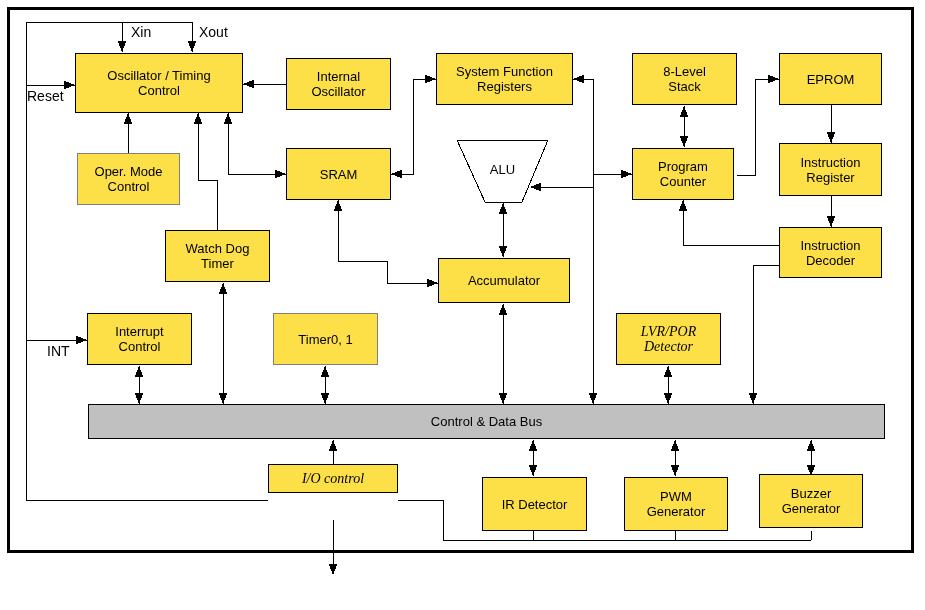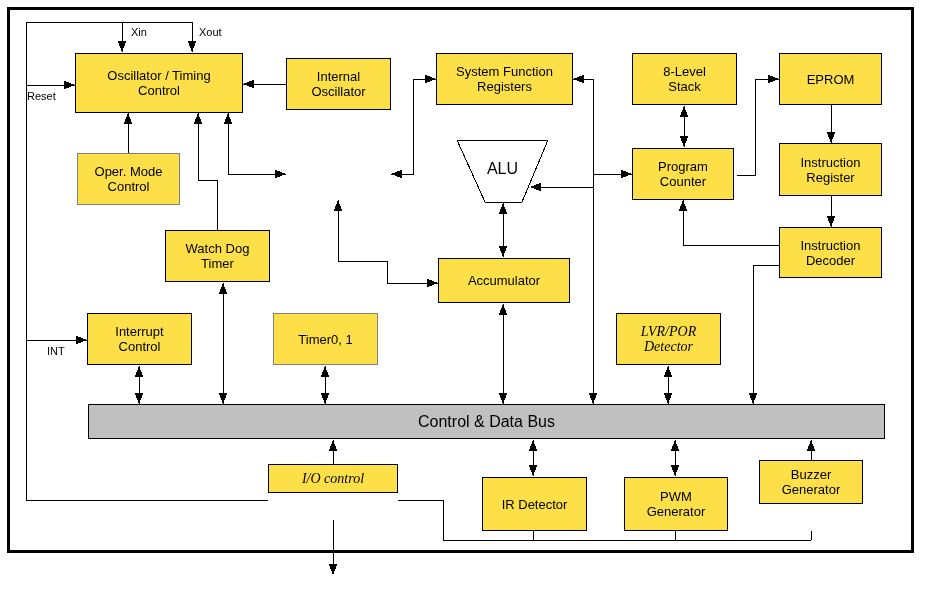--- a/index.html
+++ b/index.html
@@ -6,25 +6,25 @@
   #stage{position:relative;width:925px;height:610px;background:#fff;overflow:hidden;
          font-family:"Liberation Sans","DejaVu Sans",sans-serif;color:#000;}
   #frame{position:absolute;left:7px;top:7px;width:907px;height:546px;border:3px solid #000;box-sizing:border-box;z-index:3;pointer-events:none;}
   #wires{position:absolute;left:0;top:0;z-index:1;}
   .box{position:absolute;box-sizing:border-box;border:1px solid #000;background:#fde047;
        display:flex;align-items:center;justify-content:center;text-align:center;
        white-space:pre-line;font-size:13px;line-height:15px;z-index:2;}
   .box.gray{border-color:#808080;}
   .box.serif{font-family:"Liberation Serif","DejaVu Serif",serif;font-size:14px;font-style:italic;}
   .shape-label{position:absolute;display:flex;align-items:center;justify-content:center;
-       text-align:center;font-size:16px;z-index:2;}
+       text-align:center;font-size:13px;z-index:2;}
   #bus{position:absolute;left:88px;top:404px;width:797px;height:35px;box-sizing:border-box;
        border:1px solid #000;background:#c0c0c0;display:flex;align-items:center;justify-content:center;
-       font-size:16px;z-index:2;}
-  .pin{position:absolute;font-size:11px;line-height:16px;z-index:2;background:transparent;}
+       font-size:13px;z-index:2;}
+  .pin{position:absolute;font-size:14px;line-height:16px;z-index:2;background:transparent;}
   .pin.serif{font-family:Liberation Mono, monospace;font-size:13px;margin-top:24px;}
   svg polyline{fill:none;stroke:#000;stroke-width:1;}
   svg polygon.ah{fill:#000;stroke:none;}
   svg polygon.alu{fill:#fff;stroke:#000;stroke-width:1;}
 </style>
 </head>
 <body>
 
 <div id="stage">
 
@@ -169,40 +169,41 @@
 Control</div>
   <div class="box" style="left:286px;top:58px;width:105px;height:52px">Internal
 Oscillator</div>
   <div class="box" style="left:436px;top:53px;width:137px;height:52px">System Function
 Registers</div>
   <div class="box" style="left:632px;top:53px;width:105px;height:52px">8-Level
 Stack</div>
   <div class="box" style="left:779px;top:53px;width:103px;height:52px">EPROM</div>
   <div class="box gray" style="left:77px;top:153px;width:103px;height:52px">Oper. Mode
 Control</div>
+  <div class="box" style="left:286px;top:148px;width:105px;height:52px">SRAM</div>
   <div class="shape-label" style="left:462px;top:140px;width:81px;height:58px">ALU</div>
   <div class="box" style="left:632px;top:148px;width:102px;height:52px">Program
 Counter</div>
   <div class="box" style="left:779px;top:143px;width:103px;height:53px">Instruction
 Register</div>
   <div class="box" style="left:438px;top:258px;width:132px;height:45px">Accumulator</div>
   <div class="box" style="left:165px;top:230px;width:105px;height:52px">Watch Dog
 Timer</div>
   <div class="box" style="left:779px;top:227px;width:103px;height:51px">Instruction
 Decoder</div>
   <div class="box" style="left:87px;top:313px;width:105px;height:52px">Interrupt
 Control</div>
   <div class="box gray" style="left:273px;top:313px;width:105px;height:52px">Timer0, 1</div>
   <div class="box serif" style="left:616px;top:313px;width:105px;height:52px">LVR/POR
 Detector</div>
   <div class="box serif" style="left:268px;top:464px;width:130px;height:29px">I/O control</div>
   <div class="box" style="left:482px;top:477px;width:105px;height:54px">IR Detector</div>
   <div class="box" style="left:624px;top:477px;width:104px;height:54px">PWM
 Generator</div>
-  <div class="box" style="left:759px;top:460px;width:104px;height:44px">Buzzer
+  <div class="box" style="left:759px;top:474px;width:104px;height:54px">Buzzer
 Generator</div>
 
   <div id="bus">Control &amp; Data Bus</div>
 
   <span class="pin" style="left:131px;top:24px">Xin</span>
   <span class="pin" style="left:199px;top:24px">Xout</span>
   <span class="pin" style="left:27px;top:88px">Reset</span>
   <span class="pin" style="left:47px;top:343px">INT</span>
   <span class="pin serif" style="left:302px;top:584px;width:62px;text-align:center">PB[5:0]</span>
 

